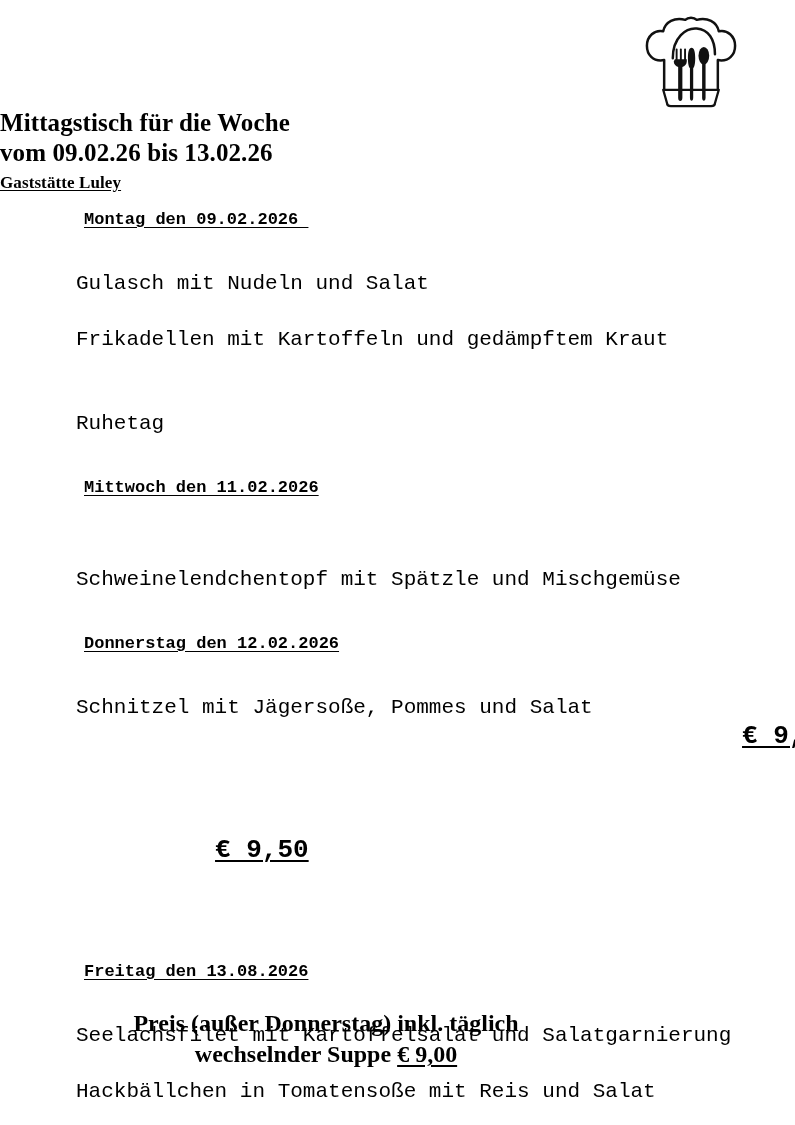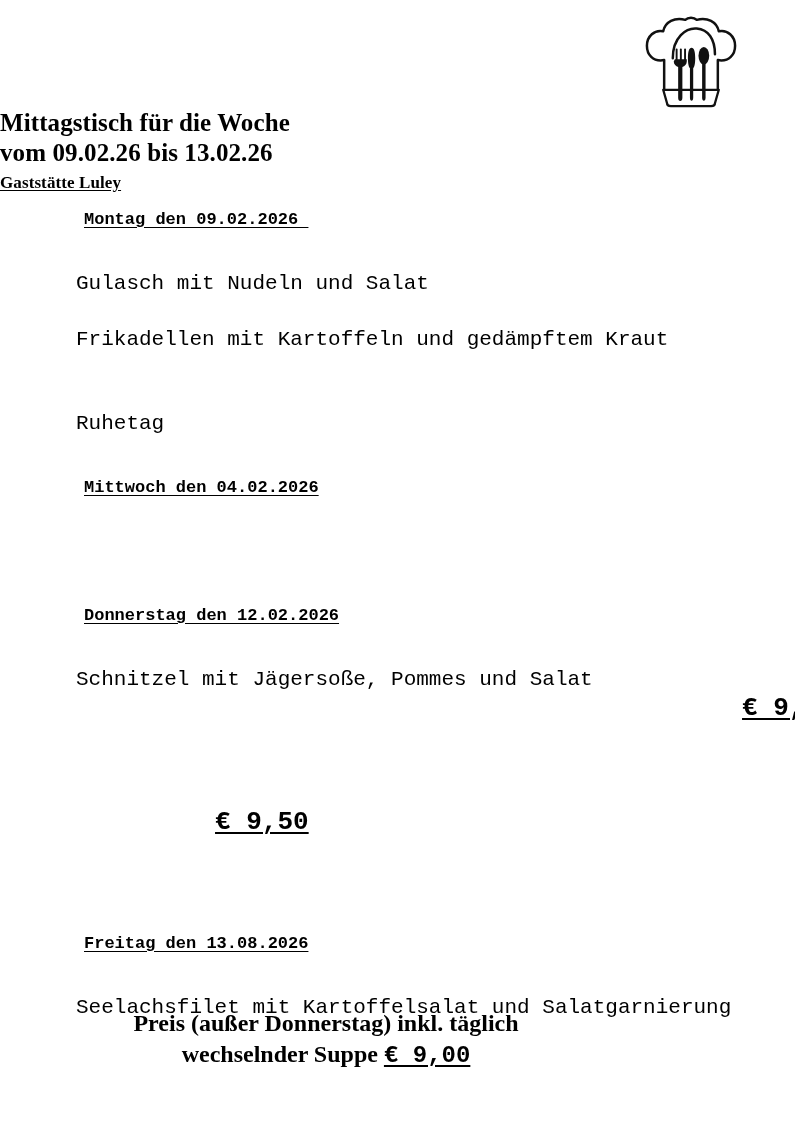--- a/index.html
+++ b/index.html
@@ -110,21 +110,20 @@
     width: 652px;
     text-align: center;
     font-weight: bold;
     font-size: 24px;
     line-height: 31px;
   }
   .footer .fline { display: block; white-space: pre; }
   .footer .fprice {
     text-decoration: underline;
     text-underline-offset: 3px;
-    font-family: Liberation Mono, monospace;
   }
 </style>
 </head>
 <body>
 
 <div class="page">
 
   <div class="logo">
     <svg viewBox="0 0 100 96" xmlns="http://www.w3.org/2000/svg">
 
@@ -186,23 +185,26 @@
     <div class="day-block">
       <div class="spacer-line"></div>
       <div class="dish-row">
         <span class="dish-name">Ruhetag</span>
       </div>
     </div>
 
     <div class="spacer-line"></div>
 
     <div class="day-block">
-      <div class="day-heading">Mittwoch den 04.02.2026</div>
-      <div class="spacer-line"></div>
-      <div class="spacer-line"></div>
+      <div class="day-heading">Mittwoch den 11.02.2026</div>
+      <div class="spacer-line"></div>
+      <div class="spacer-line"></div>
+      <div class="dish-row">
+        <span class="dish-name">Schweinelendchentopf mit Spätzle und Mischgemüse</span>
+      </div>
     </div>
 
     <div class="spacer-line"></div>
 
     <div class="day-block">
       <div class="day-heading">Donnerstag den 12.02.2026</div>
       <div class="spacer-line"></div>
       <div class="dish-row">
         <span class="dish-name">Schnitzel mit Jägersoße, Pommes und Salat</span>
         <span class="price-slot indent-1">
@@ -220,20 +222,23 @@
     <div class="spacer-line"></div>
     <div class="spacer-line"></div>
 
     <div class="day-block">
       <div class="day-heading">Freitag den 13.08.2026</div>
       <div class="spacer-line"></div>
       <div class="dish-row">
         <span class="dish-name">Seelachsfilet mit Kartoffelsalat und Salatgarnierung</span>
       </div>
       <div class="spacer-line"></div>
+      <div class="dish-row">
+        <span class="dish-name">Hackbällchen in Tomatensoße mit Reis und Salat</span>
+      </div>
     </div>
 
   </div>
 
   <div class="footer">
     <span class="fline">Preis (außer Donnerstag) inkl. täglich</span>
     <span class="fline"><span>wechselnder Suppe </span><span class="fprice">€ 9,00</span></span>
   </div>
 
 </div>

